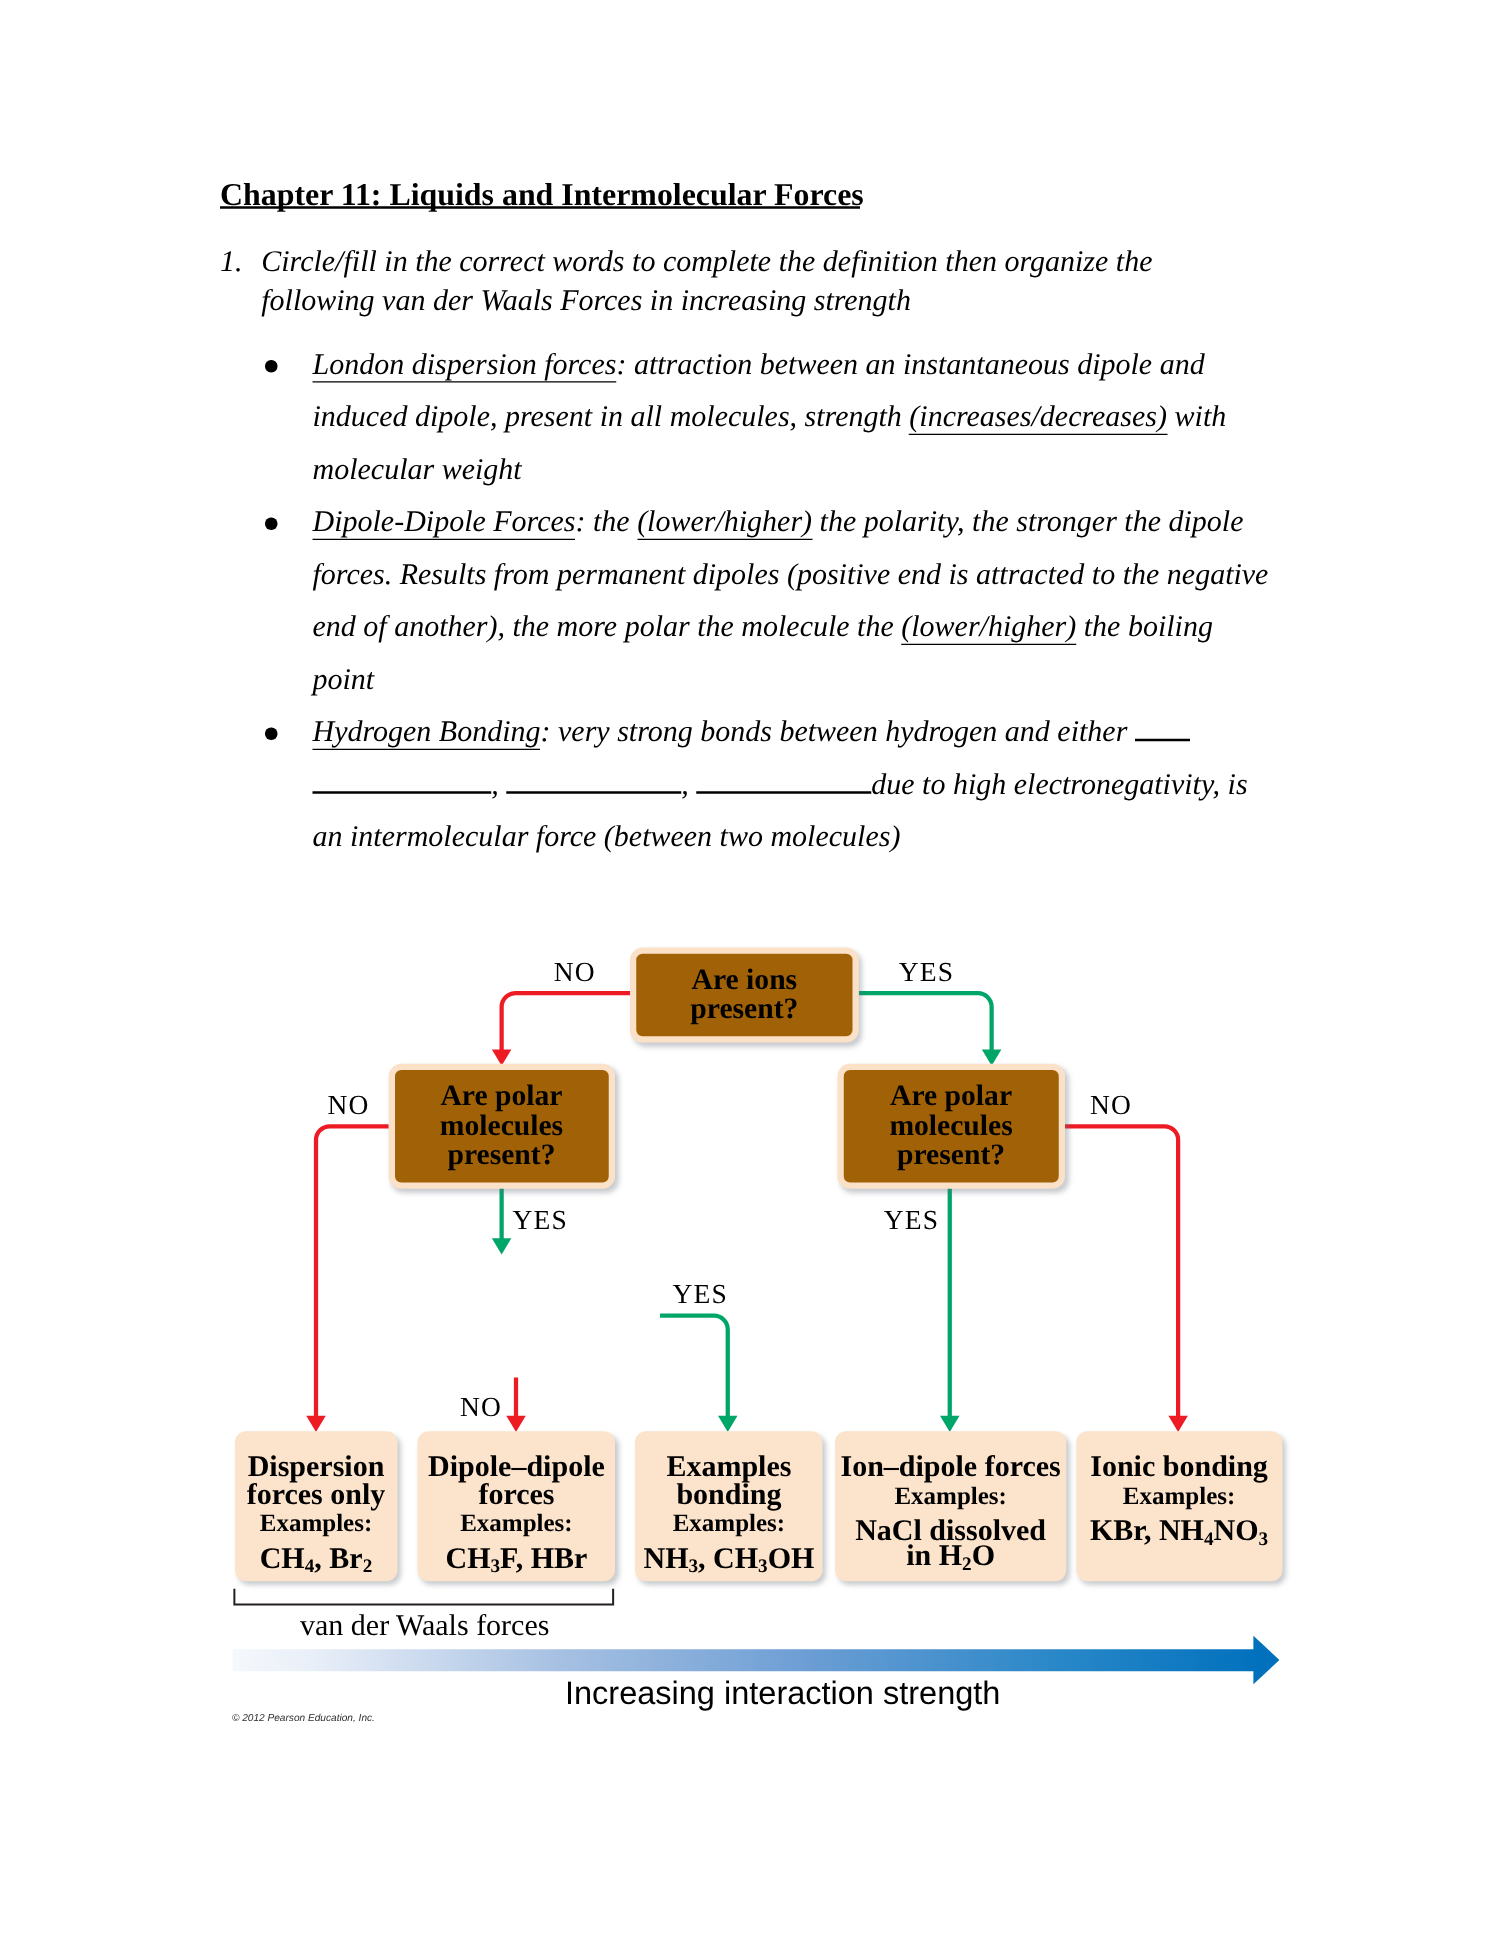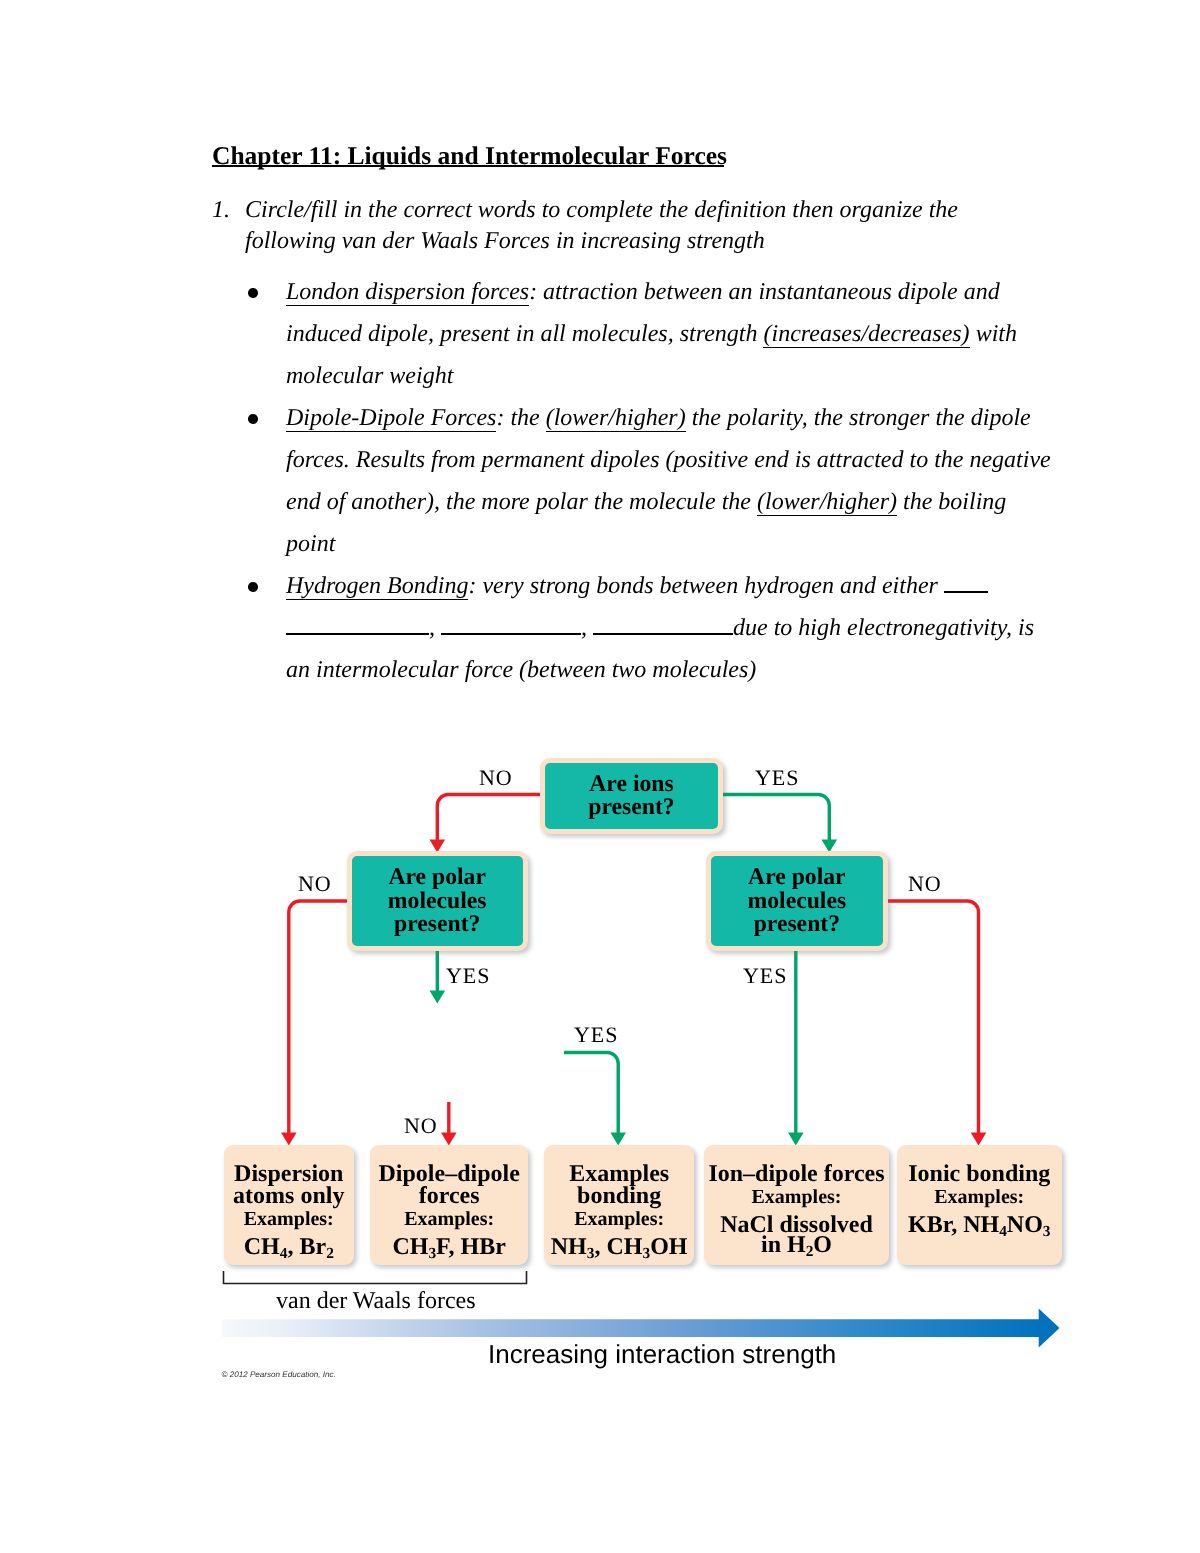--- a/index.html
+++ b/index.html
@@ -1,19 +1,19 @@
 <!DOCTYPE html>
 <html><head>
 <meta charset="utf-8">
 <style>
   html,body{margin:0;padding:0;background:#ffffff;}
   body{width:1200px;height:1553px;position:relative;
        font-family:"Liberation Serif",serif;color:#000;
        -webkit-font-smoothing:antialiased;text-rendering:geometricPrecision;}
-  .page{position:absolute;left:0;top:0;width:1068px;height:1553px;background:#fff;overflow:hidden;margin-left:36px;}
+  .page{position:absolute;left:0;top:0;width:1068px;height:1553px;background:#fff;overflow:hidden;}
 
   
   .title{position:absolute;left:176px;top:142px;font-size:25.5px;font-weight:bold;
          white-space:nowrap;line-height:28px;}
   .title-underline{position:absolute;left:176px;top:165px;width:512px;height:1.8px;background:#000;}
 
   .q1{position:absolute;left:176px;top:195px;width:760px;font-style:italic;font-size:24px;
       line-height:31px;}
   .q1 .num{position:absolute;left:0px;top:0px;font-style:italic;}
   .q1 .qtext{display:block;margin-left:33px;}
@@ -21,21 +21,21 @@
   .bullets{position:absolute;left:212px;top:271px;width:808px;font-style:italic;font-size:24px;}
   .bl{position:relative;padding-left:38px;line-height:42px;margin:0;}
   .bl .dot{position:absolute;left:0px;top:17px;width:9.6px;height:9.6px;border-radius:50%;background:#000;font-size:0;color:transparent;}
   .ul{border-bottom:1.5px solid #000;}
   .blank{border-bottom:2.2px solid #000;display:inline-block;height:16.5px;vertical-align:baseline;}
 
   
   .figure{position:absolute;left:0;top:0;width:1200px;height:1553px;}
   .edges{position:absolute;left:0;top:0;width:1200px;height:1553px;}
 
-  .dbox{position:absolute;box-sizing:border-box;background:#14b8a6;
+  .dbox{position:absolute;box-sizing:border-box;background:#a16207;
         border:5px solid #FBE1C8;border-radius:10px;
         box-shadow:2.5px 3px 4.5px rgba(96,106,116,0.34);
         font-weight:bold;font-size:23.7px;line-height:23.2px;text-align:left;
         display:flex;flex-direction:column;justify-content:center;align-items:center;}
   .rbox{position:absolute;box-sizing:border-box;background:#FCE3CB;border-radius:9px;
         box-shadow:2.5px 3px 4.5px rgba(96,106,116,0.34);
         font-weight:bold;text-align:center;padding-top:18px;}
   .rbox .rt{font-size:24px;line-height:22.2px;display:block;}
   .rbox .rex{font-size:20px;line-height:24.4px;display:block;}
   .rbox .rf{font-size:24px;line-height:22.8px;display:block;}
@@ -131,21 +131,21 @@
     <div class="lbl" style="left:719px;top:767px;">YES</div>
     <div class="lbl" style="left:262px;top:873px;">NO</div>
     <div class="lbl" style="left:410px;top:965px;">YES</div>
     <div class="lbl" style="left:872px;top:873px;">NO</div>
     <div class="lbl" style="left:707px;top:965px;">YES</div>
     <div class="lbl" style="left:538px;top:1024px;">YES</div>
     <div class="lbl" style="left:368px;top:1115px;">NO</div>
 
     <div class="rbox" style="left:187.6px;top:1145px;width:130.4px;height:119.5px;">
       <span class="rt">Dispersion</span>
-      <span class="rt">atoms only</span>
+      <span class="rt">forces only</span>
       <span class="rex">Examples:</span>
       <span class="rf"><span>CH</span><sub>4</sub><span>, Br</span><sub>2</sub></span>
     </div>
 
     <div class="rbox" style="left:334px;top:1145px;width:158.3px;height:119.5px;">
       <span class="rt">Dipole–dipole</span>
       <span class="rt">forces</span>
       <span class="rex">Examples:</span>
       <span class="rf"><span>CH</span><sub>3</sub><span>F, HBr</span></span>
     </div>

